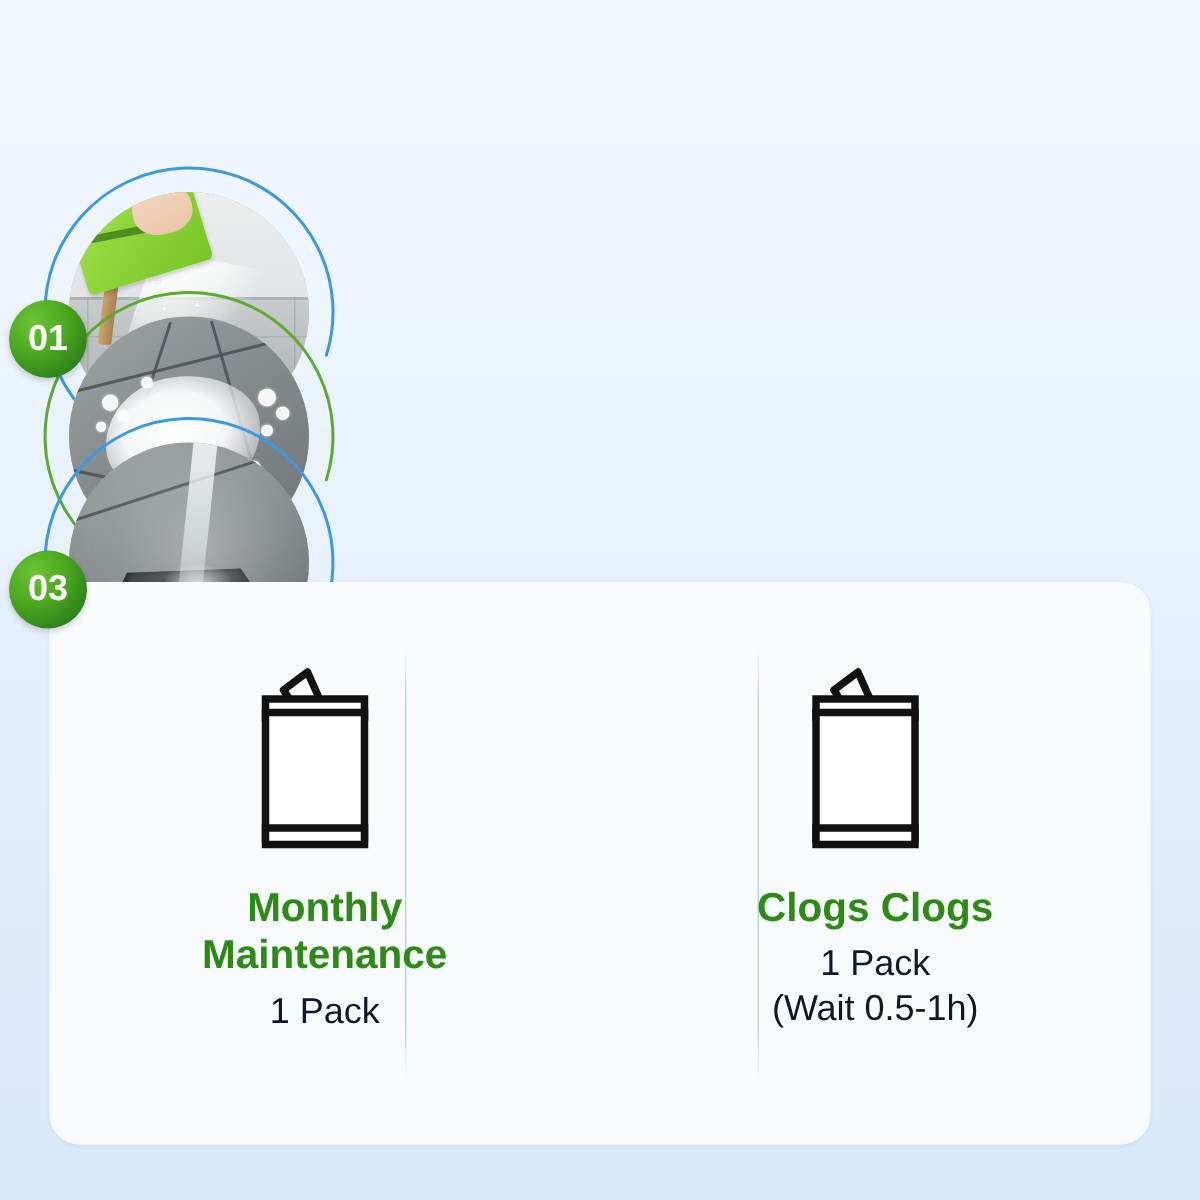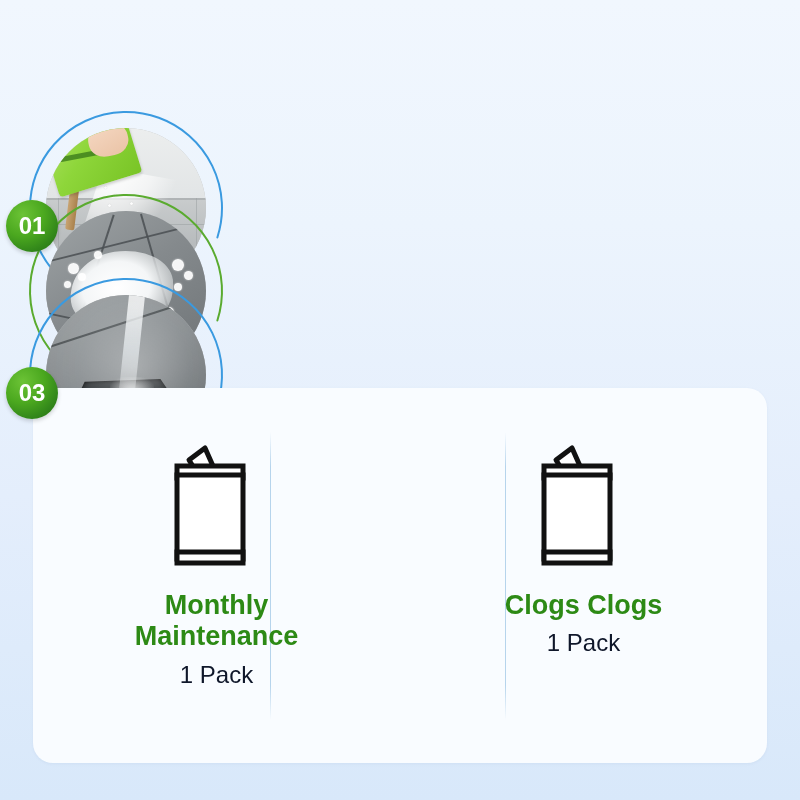--- a/index.html
+++ b/index.html
@@ -369,20 +369,21 @@
             <rect x="12" y="24" width="66" height="12" fill="#ffffff" stroke="#111111" stroke-width="5"></rect>
             <rect x="12" y="33" width="66" height="84" fill="#ffffff" stroke="#111111" stroke-width="5"></rect>
             <rect x="12" y="110" width="66" height="11" fill="#ffffff" stroke="#111111" stroke-width="5"></rect>
           </svg>
         </div>
         <div class="col-title">
           <span>Clogs Clogs</span>
         </div>
         <div class="col-sub">
           <span>1 Pack</span>
+          <span class="l2">(Wait 0.5-1h)</span>
         </div>
       </div>
 
 
     </div>
   </div>
 
 </div>
 
 </body></html>

